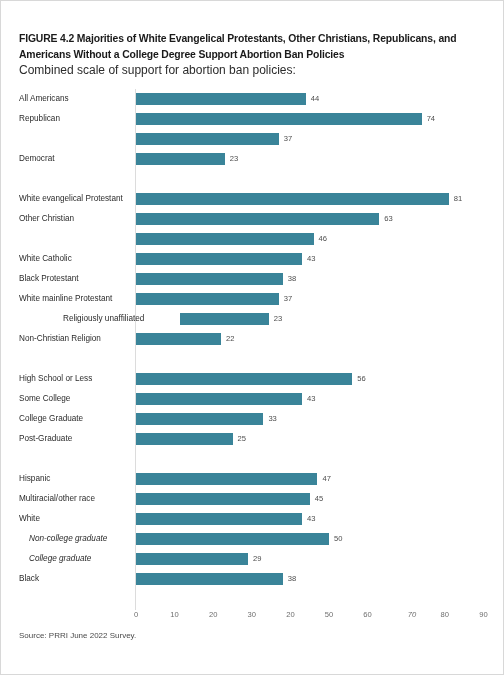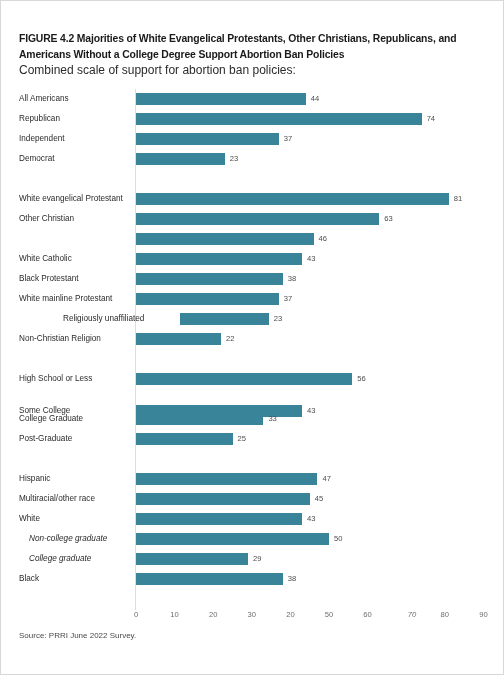--- a/index.html
+++ b/index.html
@@ -156,21 +156,20 @@
             </div>
           </div>
           <div class="row" style="top: 20px;">
             <div class="row-label">Republican</div>
             <div class="bar-track">
               <div class="bar" style="width: 285.64px; background: rgb(58, 132, 153);"></div>
               <div class="bar-value" style="left: 290.64px;">74</div>
             </div>
           </div>
           <div class="row" style="top: 40px;">
-            <div class="row-label">Independent</div>
             <div class="bar-track">
               <div class="bar" style="width: 142.82px; background: rgb(58, 132, 153);"></div>
               <div class="bar-value" style="left: 147.82px;">37</div>
             </div>
           </div>
           <div class="row" style="top: 60px;">
             <div class="row-label">Democrat</div>
             <div class="bar-track">
               <div class="bar" style="width: 88.78px; background: rgb(58, 132, 153);"></div>
               <div class="bar-value" style="left: 93.78px;">23</div>
@@ -231,21 +230,21 @@
               <div class="bar-value" style="left: 89.92px;">22</div>
             </div>
           </div>
           <div class="row" style="top: 280px;">
             <div class="row-label">High School or Less</div>
             <div class="bar-track">
               <div class="bar" style="width: 216.16px; background: rgb(58, 132, 153);"></div>
               <div class="bar-value" style="left: 221.16px;">56</div>
             </div>
           </div>
-          <div class="row" style="top: 300px; margin-top: 12px;">
+          <div class="row" style="top: 300px;">
             <div class="row-label">Some College</div>
             <div class="bar-track">
               <div class="bar" style="width: 165.98px; background: rgb(58, 132, 153);"></div>
               <div class="bar-value" style="left: 170.98px;">43</div>
             </div>
           </div>
           <div class="row" style="top: 320px;">
             <div class="row-label">College Graduate</div>
             <div class="bar-track">
               <div class="bar" style="width: 127.38px; background: rgb(58, 132, 153);"></div>

